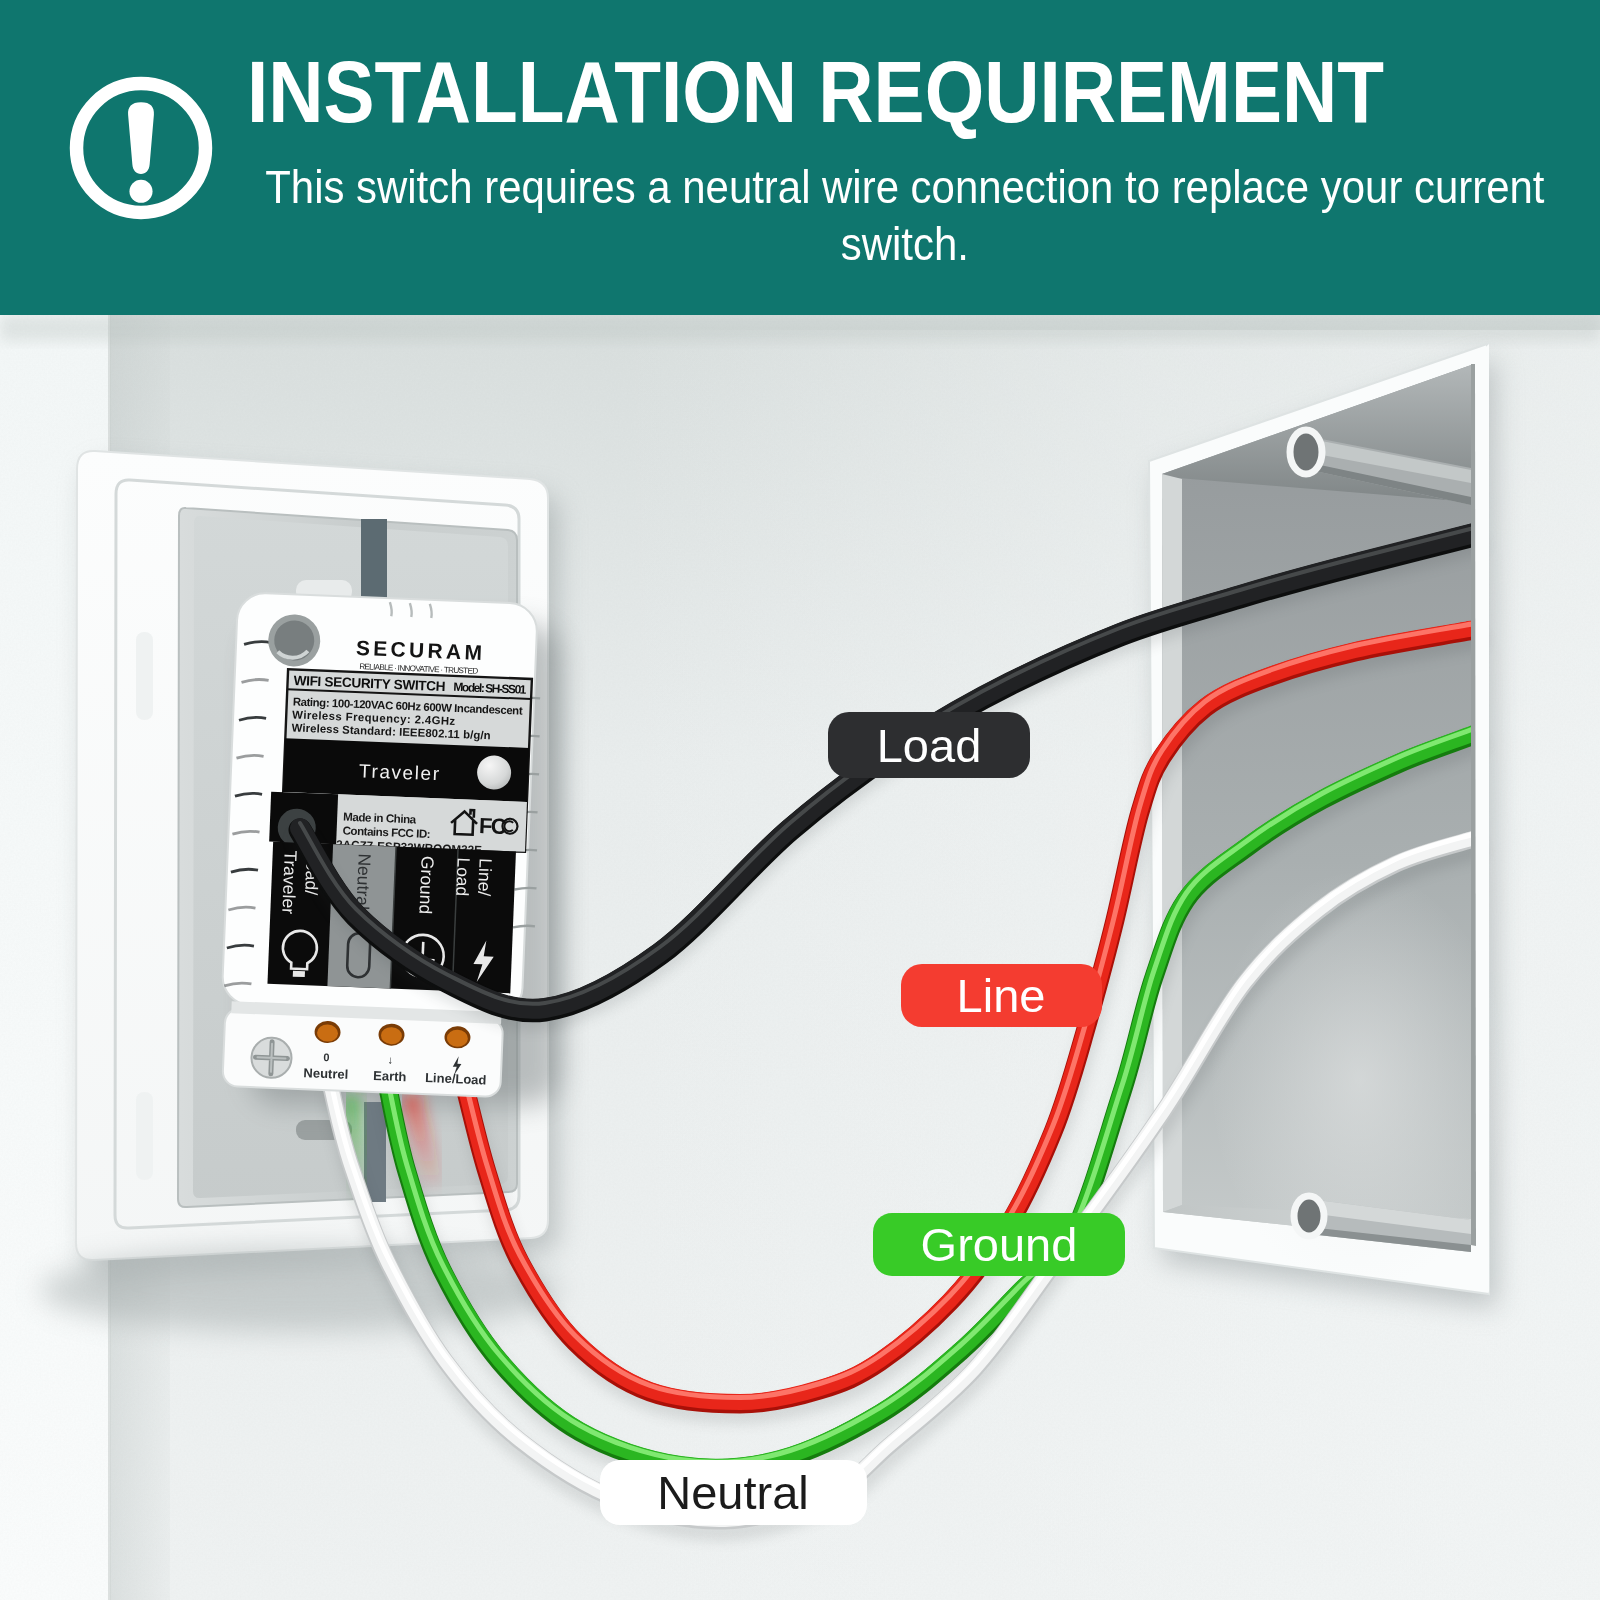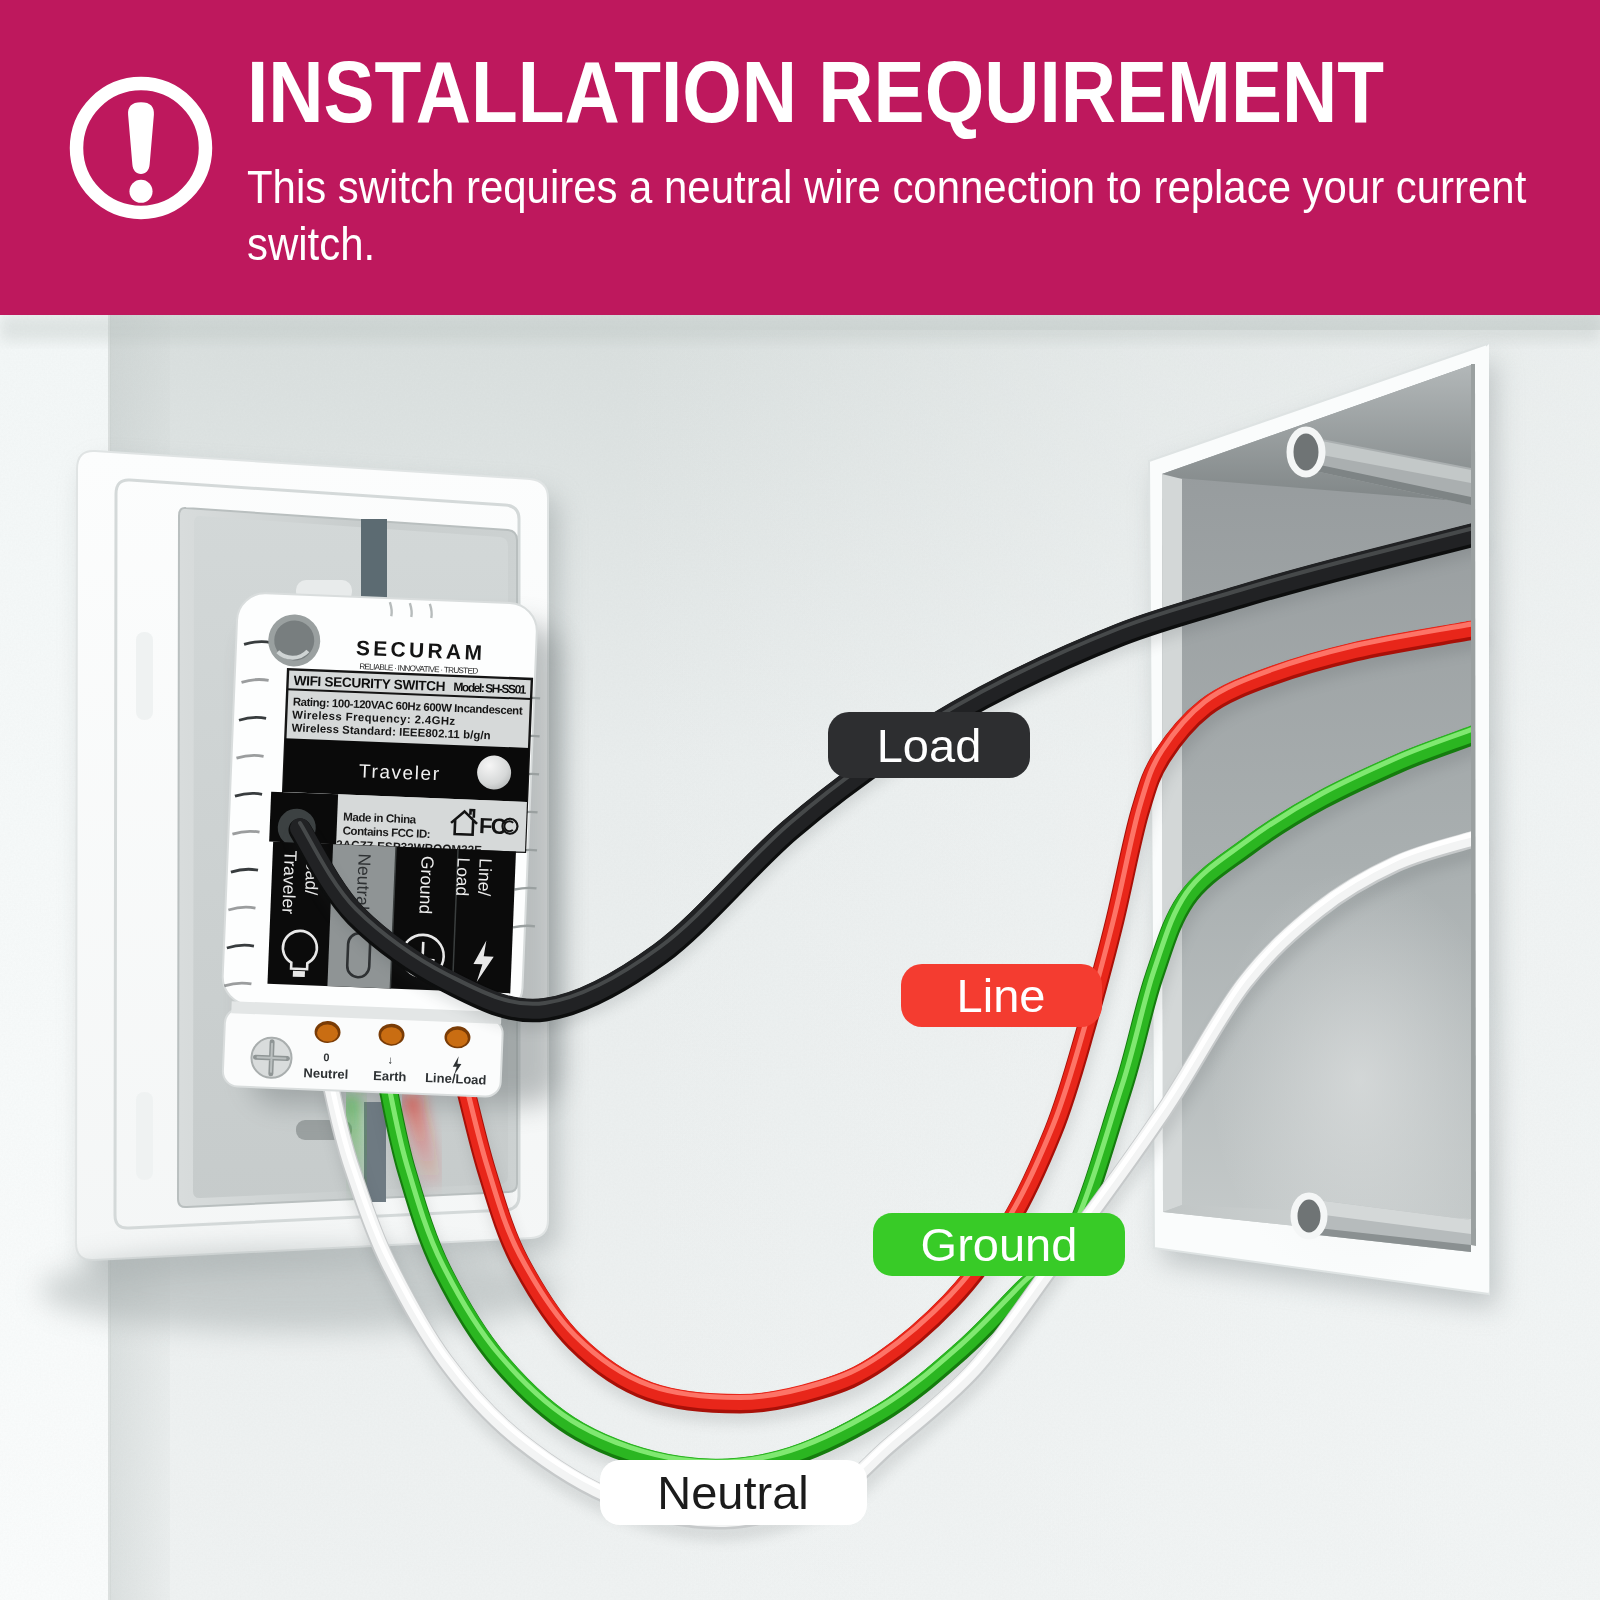--- a/index.html
+++ b/index.html
@@ -326,21 +326,21 @@
       <rect x="873" y="1213" width="252" height="63" rx="19" fill="#38cb27"></rect>
       <text x="999" y="1261" text-anchor="middle" fill="#ffffff">Ground</text>
     </g>
     <g>
       <rect x="600" y="1460" width="267" height="65" rx="20" fill="#ffffff"></rect>
       <text x="733" y="1509" text-anchor="middle" fill="#1b1b1b">Neutral</text>
     </g>
   </g>
 </svg>
 
-<header class="banner" style="background: #be185d;">
+<header class="banner" style="background: #0f766e; text-align: center;">
   <svg class="alert-icon" viewBox="0 0 160 160">
     <circle cx="80" cy="80" r="67" fill="none" stroke="#ffffff" stroke-width="14"></circle>
     <path d="M 80,32.5 C 90,32.5 94,37.5 93.4,45.5 L 89,97 C 88.5,103.5 85,107 80,107 C 75,107 71.5,103.5 71,97 L 66.6,45.5 C 66,37.5 70,32.5 80,32.5 Z" fill="#ffffff"></path>
     <circle cx="80" cy="125" r="12" fill="#ffffff"></circle>
   </svg>
   <div class="btext">
     <h1 class="title">INSTALLATION REQUIREMENT</h1>
     <p class="subtitle">This switch requires a neutral wire connection to replace your current switch.</p>
   </div>
 </header>

